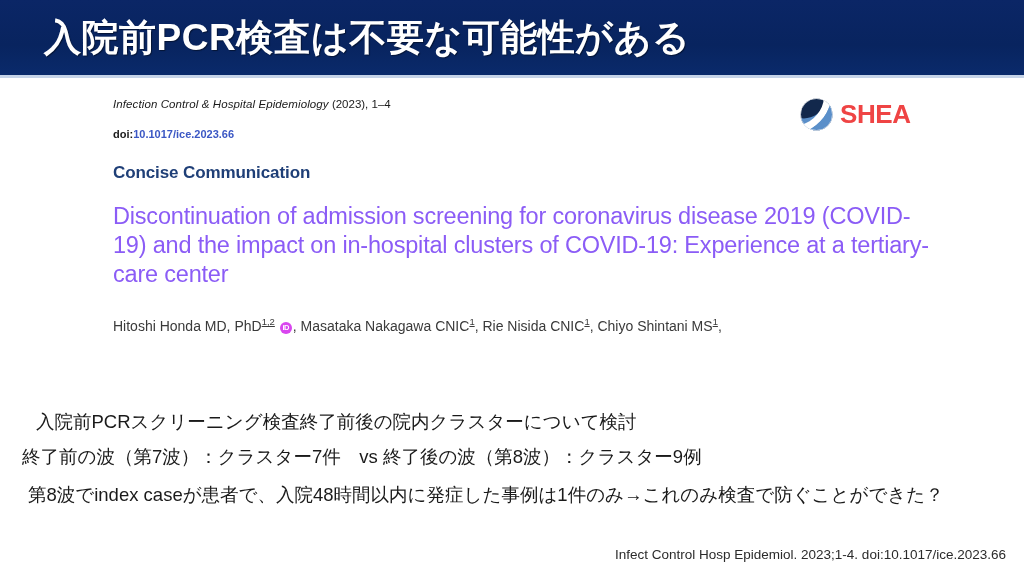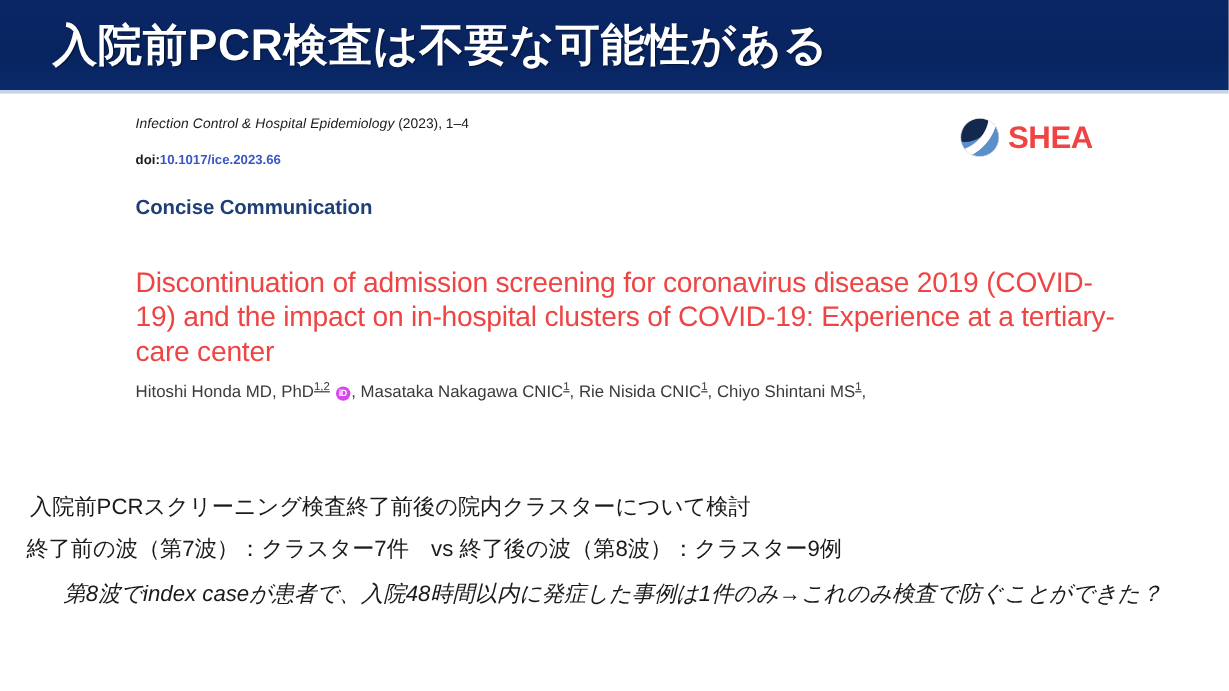--- a/index.html
+++ b/index.html
@@ -110,25 +110,25 @@
     left: 113px;
     top: 77px;
     font-size: 17px;
     font-weight: bold;
     color: #1f3f77;
     letter-spacing: -0.1px;
   }
   .article-title {
     position: absolute;
     left: 113px;
-    top: 135px;
+    top: 116px;
     width: 830px;
     font-size: 23.5px;
     line-height: 29px;
-    color: #ef4444;
+    color: #8b5cf6;
     font-weight: normal;
     letter-spacing: -0.2px;
   }
   .authors {
     position: absolute;
     left: 113px;
     top: 230px;
     width: 790px;
     font-size: 14px;
     line-height: 21px;
@@ -164,23 +164,23 @@
     top: 404px;
     width: 1024px;
   }
   .jp-line {
     font-size: 18.5px;
     line-height: 35px;
     color: #1a1a1a;
     white-space: nowrap;
     font-family: "Liberation Sans", "DejaVu Sans", sans-serif;
   }
-  .jp-line.l1 { margin-left: 25px; }
+  .jp-line.l1 { margin-left: 36px; }
   .jp-line.l2 { margin-left: 22px; }
-  .jp-line.l3 { margin-left: 53px; margin-top: 3px; font-style: italic; }
+  .jp-line.l3 { margin-left: 28px; margin-top: 3px; }
 
   
   .footer-citation {
     position: absolute;
     right: 18px;
     bottom: 14px;
     font-size: 13.5px;
     color: #2b2b2b;
     white-space: nowrap;
   }
@@ -233,14 +233,15 @@
     </div>
     <div class="shea-word">SHEA</div>
   </div>
 
   <div class="commentary">
     <div class="jp-line l1">入院前PCRスクリーニング検査終了前後の院内クラスターについて検討</div>
     <div class="jp-line l2">終了前の波（第7波）：クラスター7件　vs 終了後の波（第8波）：クラスター9例</div>
     <div class="jp-line l3">第8波でindex caseが患者で、入院48時間以内に発症した事例は1件のみ→これのみ検査で防ぐことができた？</div>
   </div>
 
+  <div class="footer-citation">Infect Control Hosp Epidemiol. 2023;1-4. doi:10.1017/ice.2023.66</div>
 
 </div>
 
 </body></html>

